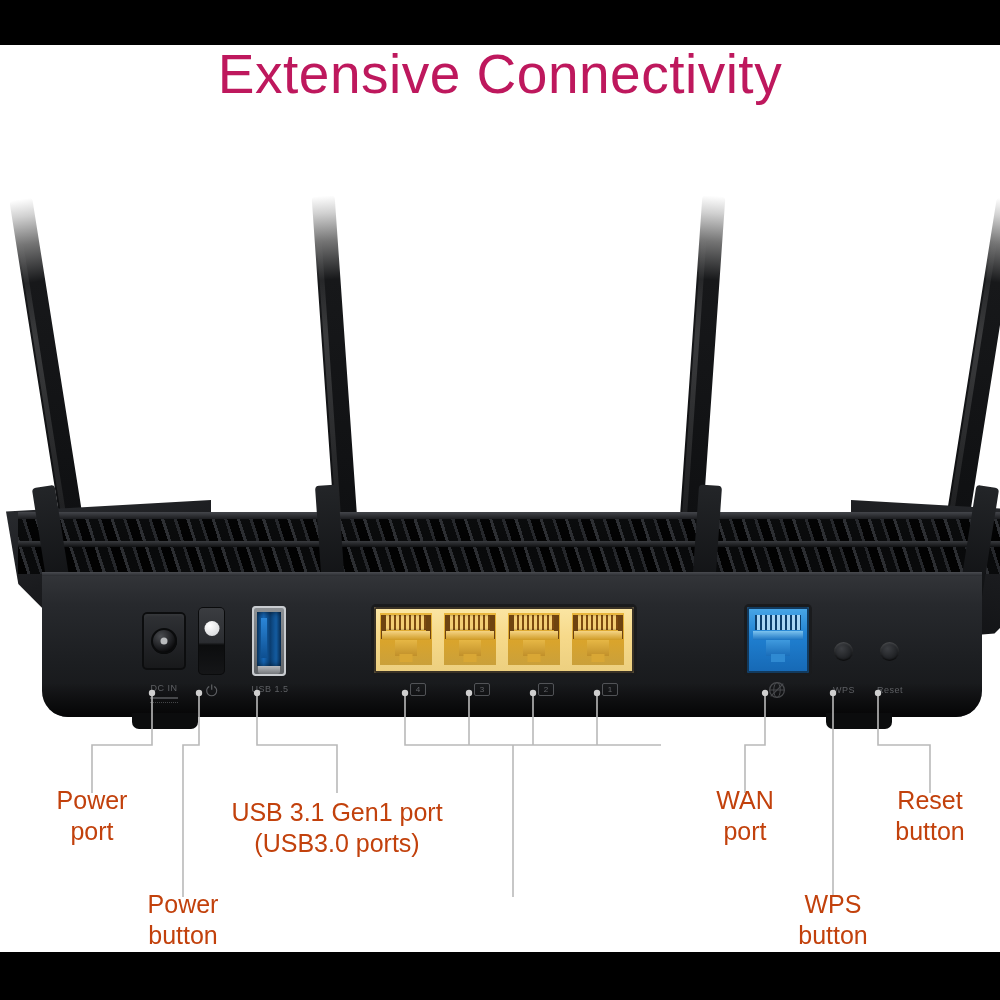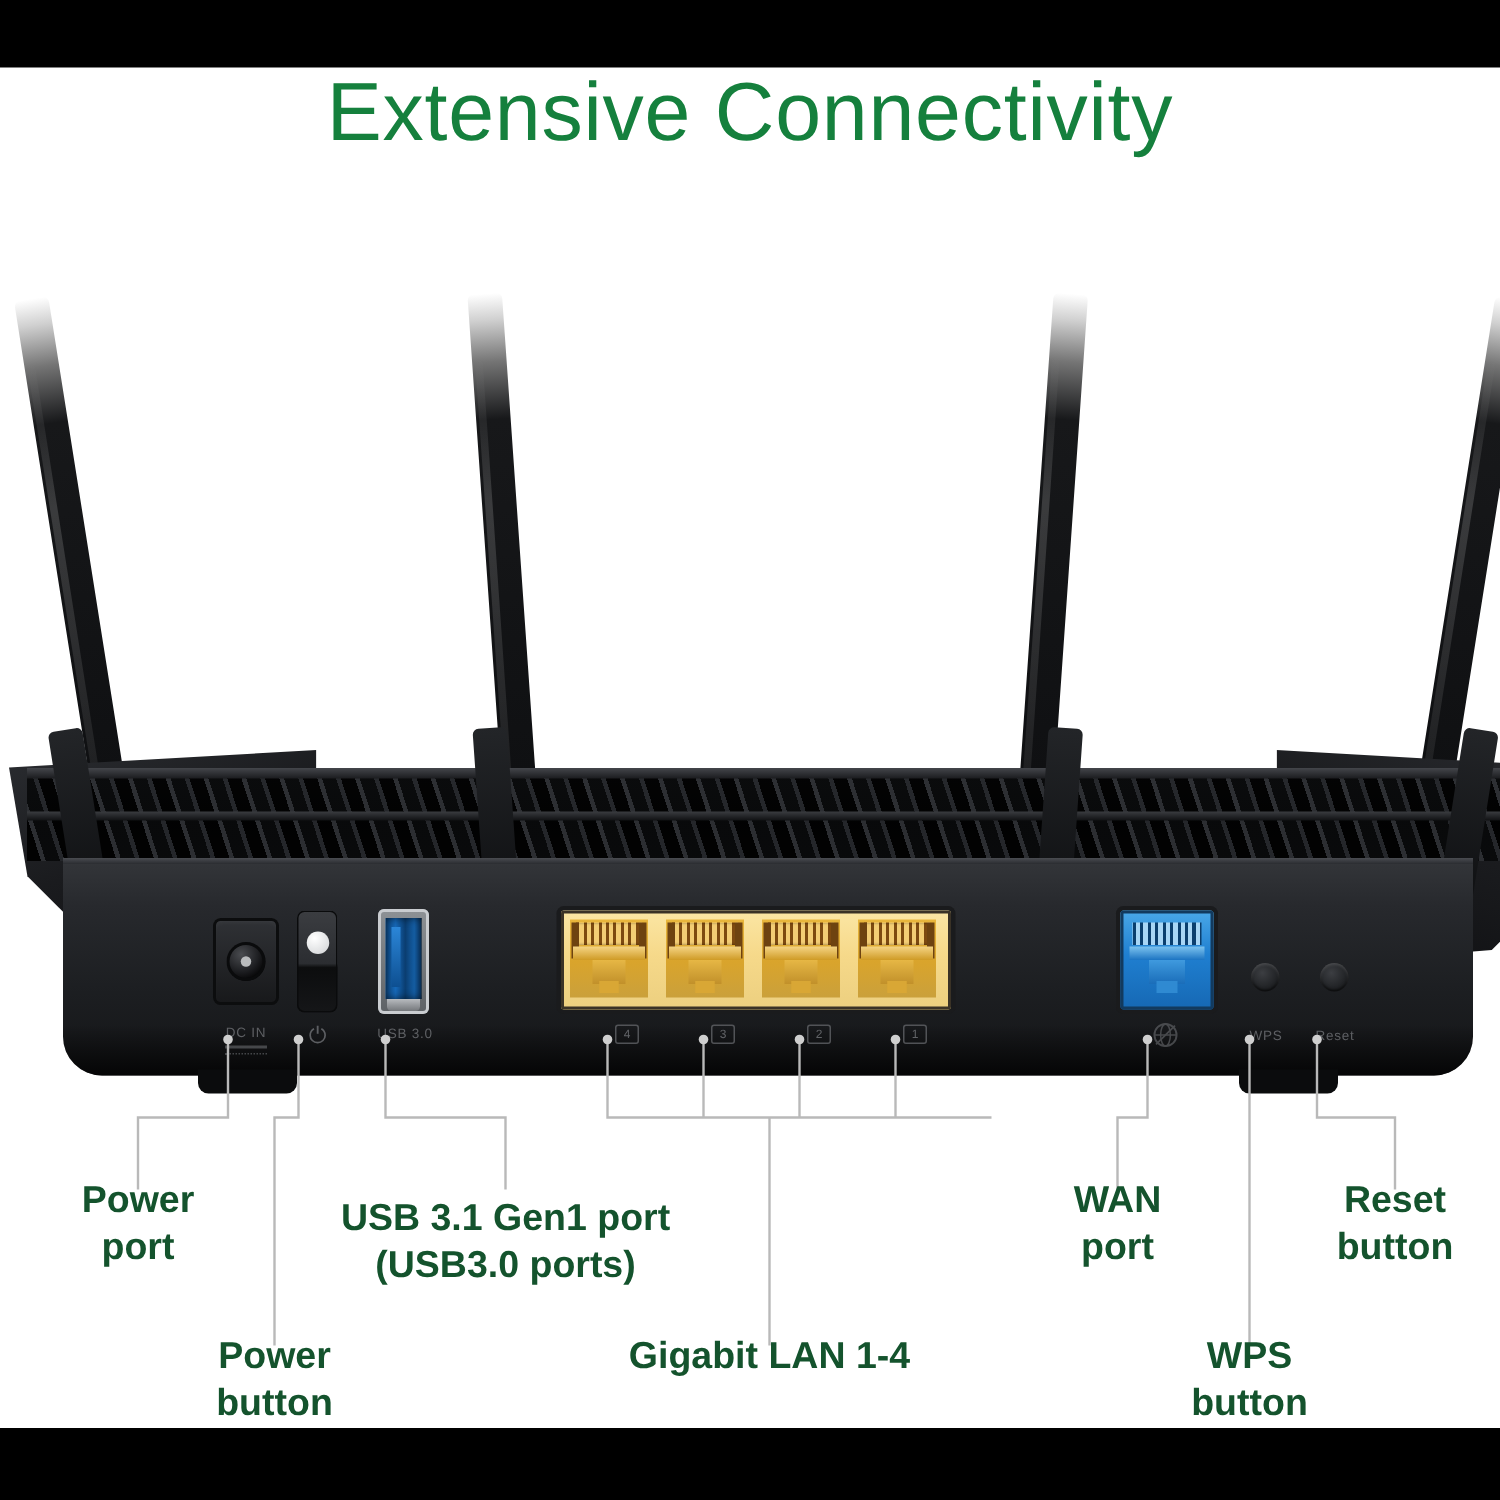--- a/index.html
+++ b/index.html
@@ -14,21 +14,21 @@
   .canvas{
     position:absolute;left:0;top:45px;width:1000px;height:907px;
     background:#ffffff;overflow:hidden;
   }
   .bar-top{position:absolute;left:0;top:0;width:1000px;height:45px;background:#000;}
   .bar-bottom{position:absolute;left:0;top:952px;width:1000px;height:48px;background:#000;}
 
   
   .title{
     position:absolute;left:0;top:-3px;width:1000px;text-align:center;
-    font-size:55px;font-weight:300;color:#15803d;letter-spacing:.5px;
+    font-size:55px;font-weight:300;color:#be185d;letter-spacing:.5px;
     white-space:nowrap;
   }
   .subtitle{
     position:absolute;left:0;top:73px;width:1000px;text-align:center;
     font-size:35px;font-weight:300;color:#3a3a3a;white-space:nowrap;
   }
   .subtitle .sep{display:inline-block;padding:0 16px;color:#9a9a9a;font-weight:300;}
 
   
   .router{position:absolute;left:12px;top:0;width:1000px;height:836px;padding-left:38px;}
@@ -231,22 +231,22 @@
 
   .lanNum{
     position:absolute;top:638px;width:14px;height:11px;
     border:1px solid #5c5e62;border-radius:2px;
     font-size:8px;line-height:11px;text-align:center;color:#6e7074;opacity:.85;
   }
 
   
   .leaders{position:absolute;left:0;top:0;width:1000px;height:907px;}
   .cap{
-    position:absolute;text-align:center;font-size:25px;font-weight:700;
-    color:#14532d;line-height:1.25;white-space:nowrap;
+    position:absolute;text-align:center;font-size:25px;font-weight:400;
+    color:#c2410c;line-height:1.25;white-space:nowrap;
   }
 </style>
 </head>
 <body>
 
 <div id="stage">
 
   <div class="bar-top"></div>
 
   <div class="canvas">
@@ -299,21 +299,21 @@
       <div class="port pwrsw">
         <div class="dot"></div>
       </div>
       <div class="silk" style="left:176px;top:637px;width:48px;font-size:15px;">⏻</div>
 
       <div class="port usb">
         <div class="cavity"></div>
         <div class="tongue"></div>
         <div class="foot2"></div>
       </div>
-      <div class="silk" style="left:222px;top:639px;width:72px;">USB 3.0</div>
+      <div class="silk" style="left:222px;top:639px;width:72px;">USB 1.5</div>
 
       <div class="lanbank">
         <div class="rj45" style="left:6px;">
           <div class="pins"></div>
           <div class="sideL"></div>
           <div class="sideR"></div>
           <div class="shelf"></div>
           <div class="clip"></div>
           <div class="clip2"></div>
         </div>
@@ -409,24 +409,20 @@
     <div class="cap" style="left:93px;top:844px;width:180px;">
       <div>Power</div>
       <div>button</div>
     </div>
 
     <div class="cap" style="left:187px;top:740px;width:300px;margin-top:12px;">
       <div>USB 3.1 Gen1 port</div>
       <div>(USB3.0 ports)</div>
     </div>
 
-    <div class="cap" style="left:363px;top:844px;width:300px;">
-      <div>Gigabit LAN 1-4</div>
-      <div></div>
-    </div>
 
     <div class="cap" style="left:655px;top:740px;width:180px;">
       <div>WAN</div>
       <div>port</div>
     </div>
 
     <div class="cap" style="left:743px;top:844px;width:180px;">
       <div>WPS</div>
       <div>button</div>
     </div>

